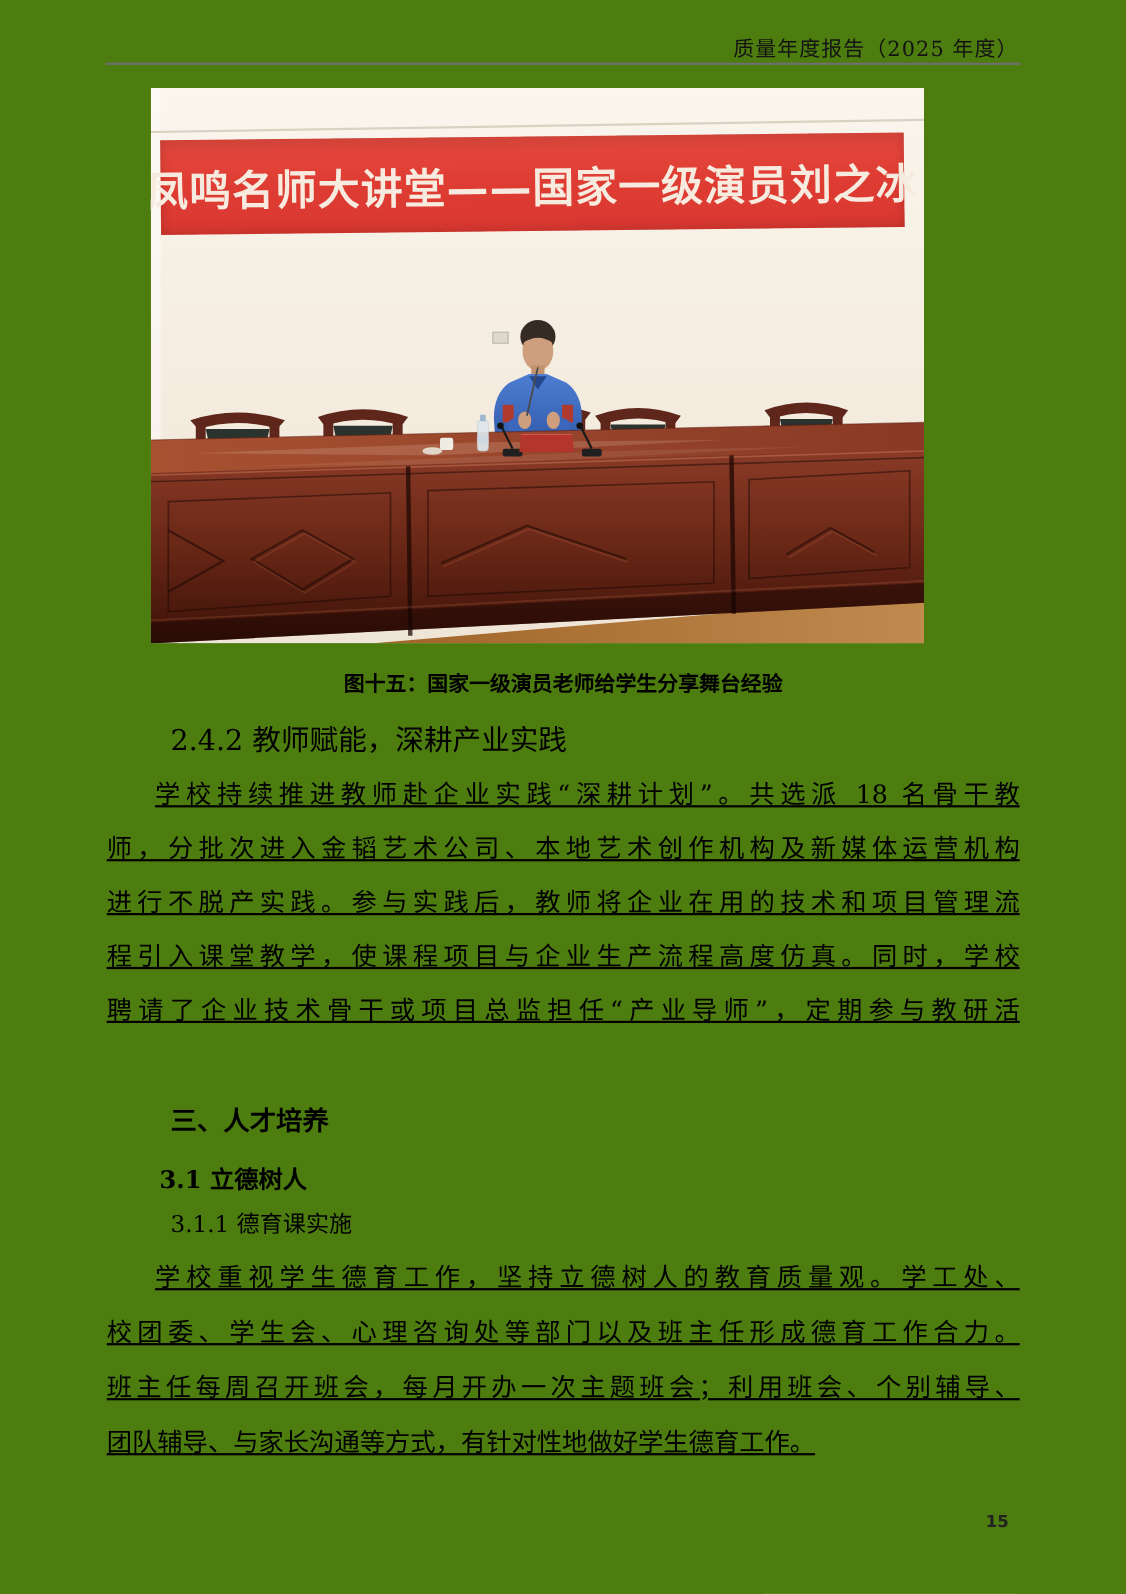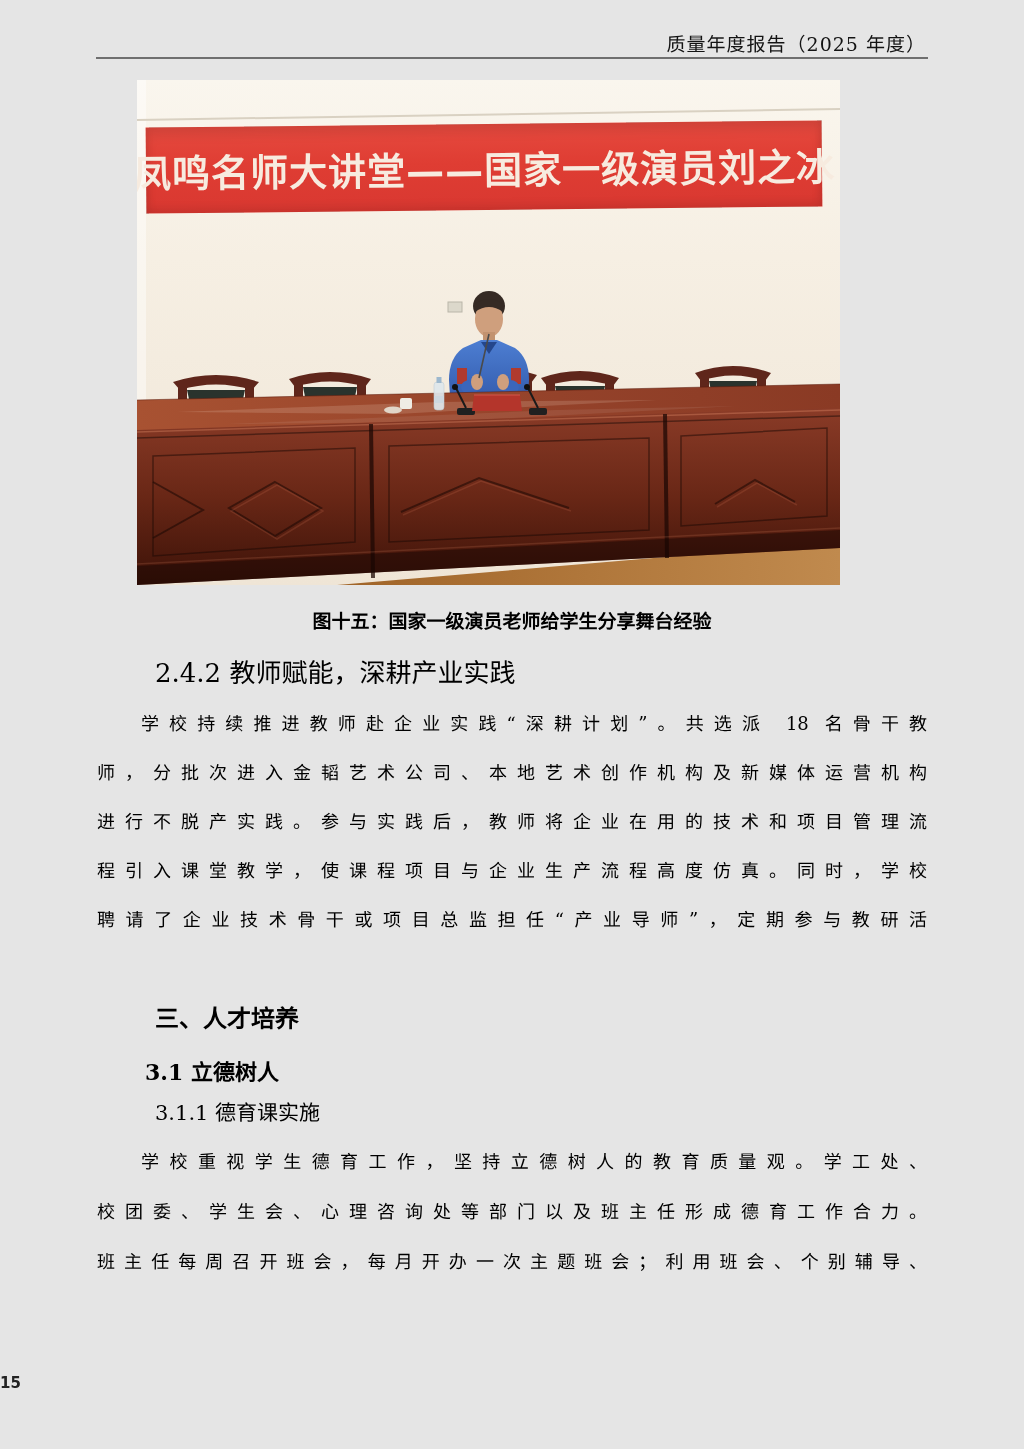--- a/index.html
+++ b/index.html
@@ -1,16 +1,16 @@
 <!DOCTYPE html>
 <html lang="zh-CN"><head>
 <meta charset="utf-8">
 <style>
   html,body{margin:0;padding:0;background:#ffffff;}
-  .page{position:relative;width:1024px;height:1449px;background:#e5e5e5;overflow:hidden;
+  .page{position:relative;width:1024px;height:1449px;background:#4d7c0f;overflow:hidden;
         font-family:"DejaVu Serif", serif;color:#111;}
 
   
   .hdr-title{position:absolute;top:29px;right:98px;font-size:19px;letter-spacing:1px;
              font-weight:500;color:#131313;}
   .hdr-rule{position:absolute;top:57px;left:96px;width:832px;height:0;
             border-top:2px solid #6f6f6f;}
 
   
   .photo{position:absolute;left:137px;top:80px;width:844px;height:505px;overflow:hidden;}
@@ -32,27 +32,27 @@
   .h242{position:absolute;left:155px;top:652px;font-size:26px;color:#000;}
   .h3{position:absolute;left:155px;top:999px;font-size:24px;font-weight:700;
       font-family:"DejaVu Sans", sans-serif;color:#000;}
   .h31{position:absolute;left:145px;top:1054px;font-size:22px;font-weight:700;color:#000;}
   .h311{position:absolute;left:155px;top:1096px;font-size:21px;color:#000;}
 
   
   .para{position:absolute;left:97px;width:830px;color:#000;}
   .para1{top:699px;}
   .para2{top:1137px;}
-  .jline{font-size:18px;line-height:49px;height:49px;text-align:justify;
-         text-align-last:justify;white-space:nowrap;}
+  .jline{font-size:23px;line-height:49px;height:49px;text-align:justify;
+         text-align-last:justify;white-space:nowrap;text-decoration:underline;}
   .para2 .jline{line-height:50px;height:50px;}
   .jline.first{padding-left:44px;}
   .jline.last{text-align-last:left;}
 
-  .pagenum{position:absolute;left:0;top:1374px;width:917px;text-align:left;
+  .pagenum{position:absolute;left:0;top:1374px;width:917px;text-align:right;
            font-family:"DejaVu Sans", sans-serif;font-size:15px;font-weight:600;color:#222;}
 </style>
 </head>
 <body>
 
 <div class="page">
 
   <div class="hdr-title">质量年度报告（2025 年度）</div>
   <div class="hdr-rule"></div>
 
@@ -204,17 +204,18 @@
   <div class="h3">三、人才培养</div>
 
   <div class="h31">3.1 立德树人</div>
 
   <div class="h311">3.1.1 德育课实施</div>
 
   <div class="para para2">
     <div class="jline first">学校重视学生德育工作，坚持立德树人的教育质量观。学工处、</div>
     <div class="jline">校团委、学生会、心理咨询处等部门以及班主任形成德育工作合力。</div>
     <div class="jline">班主任每周召开班会，每月开办一次主题班会；利用班会、个别辅导、</div>
+    <div class="jline last">团队辅导、与家长沟通等方式，有针对性地做好学生德育工作。</div>
   </div>
 
   <div class="pagenum">15</div>
 
 </div>
 
 </body></html>

